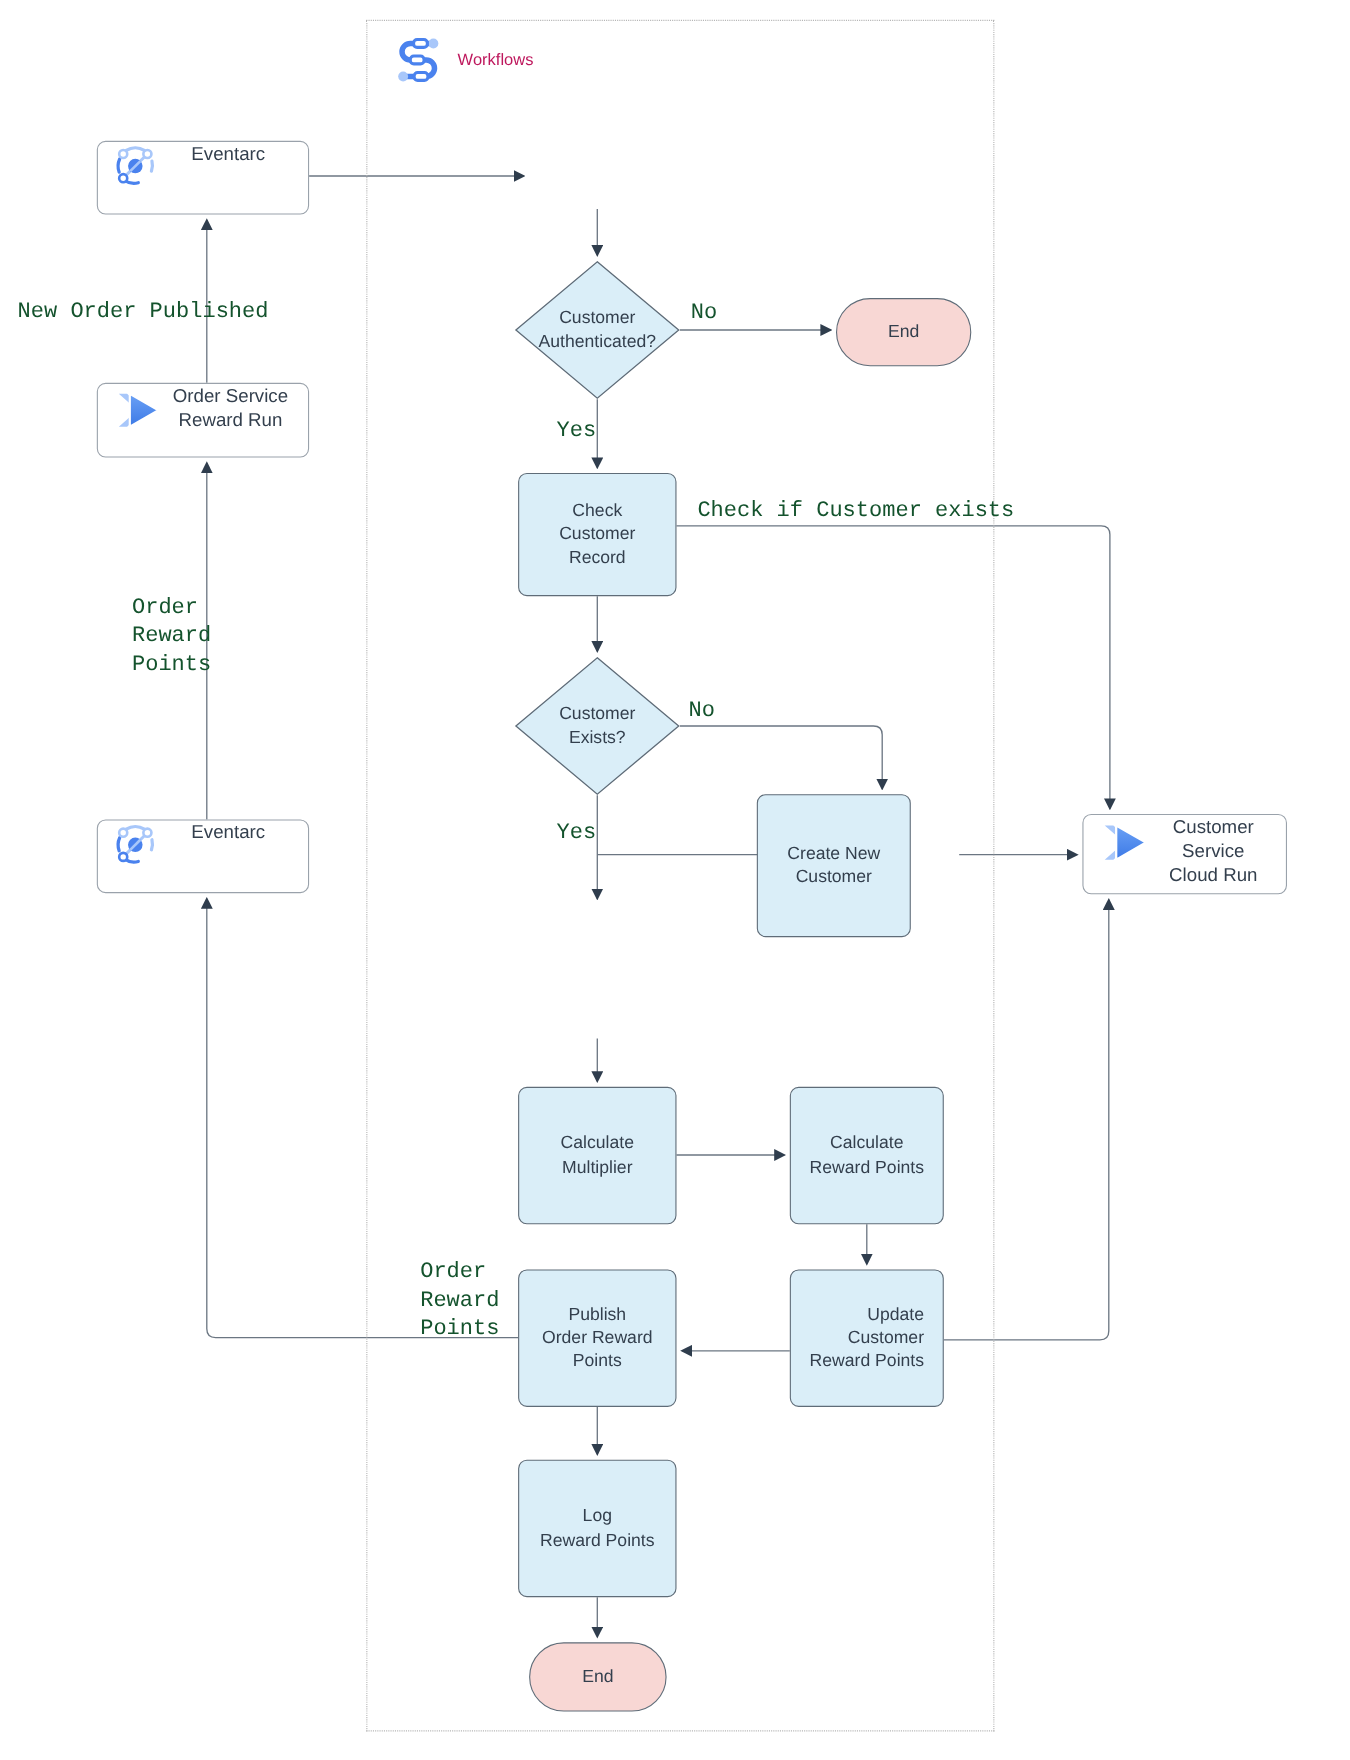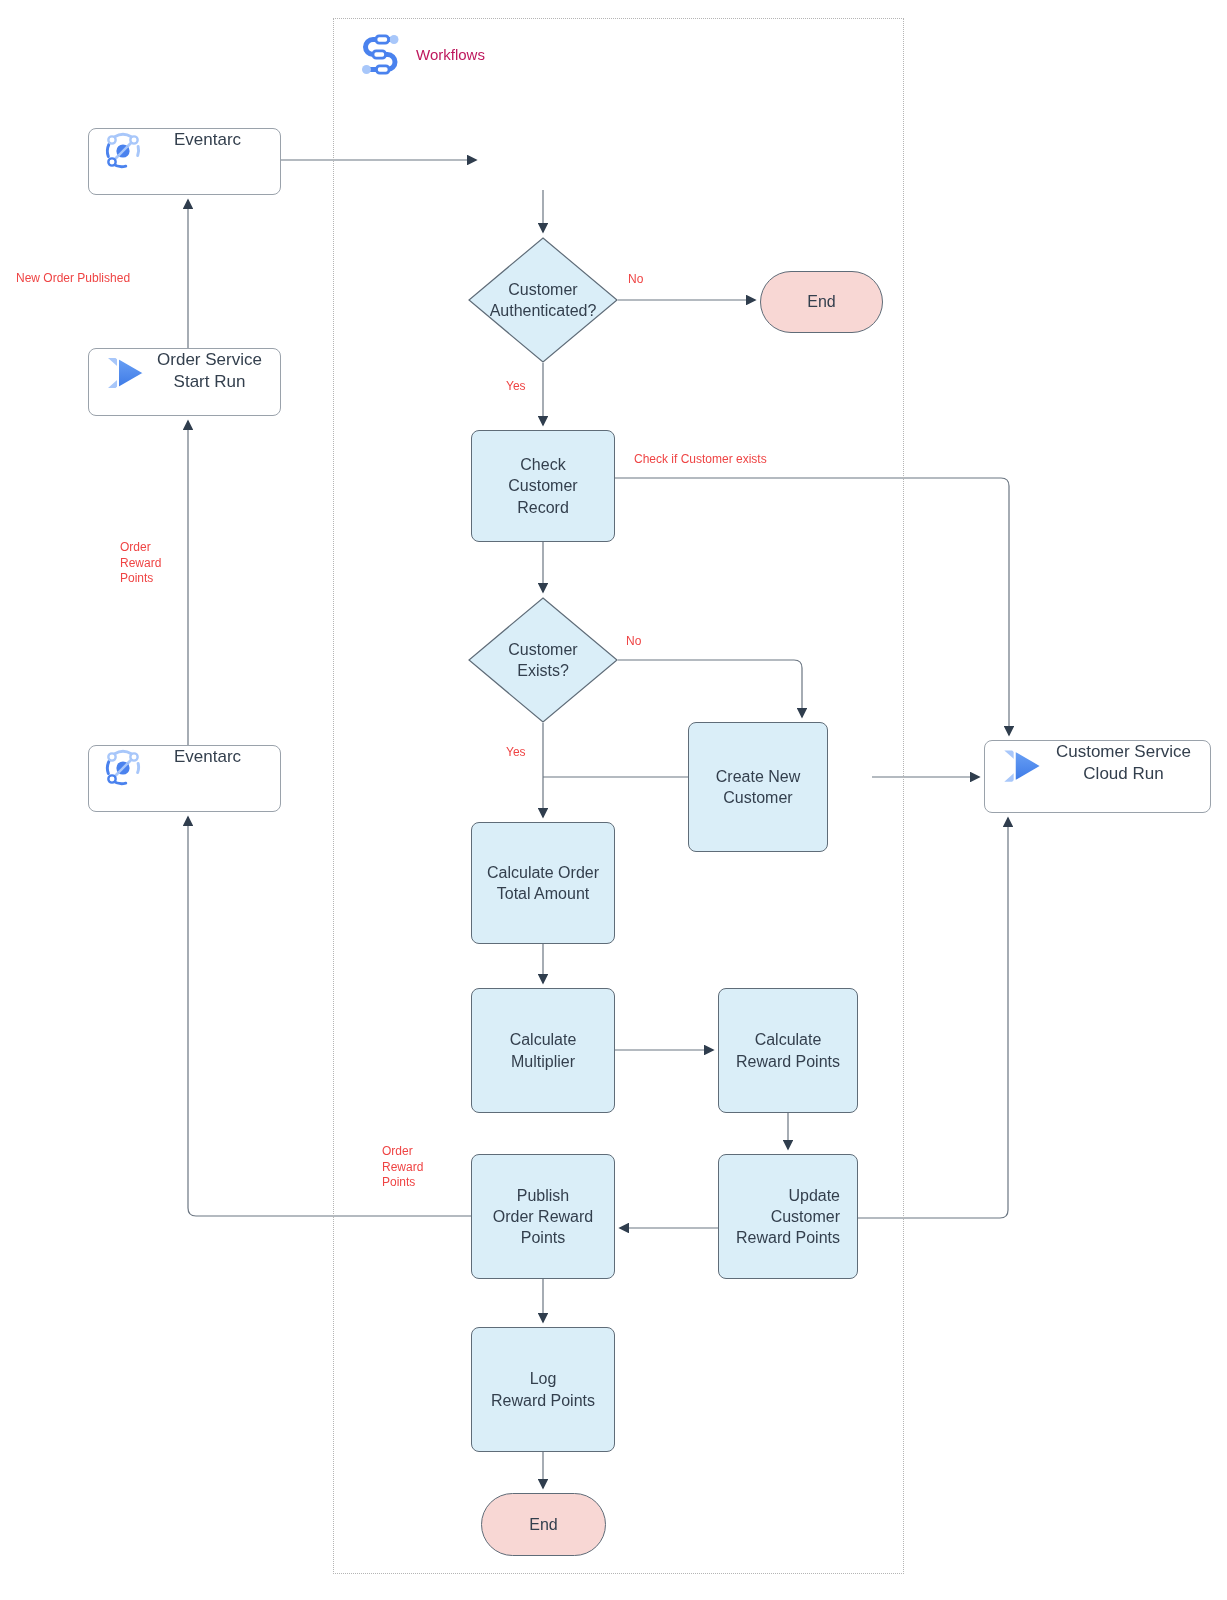--- a/index.html
+++ b/index.html
@@ -24,21 +24,21 @@
   .decision{background:transparent;}
   .decision svg{position:absolute;left:0;top:0;}
   .decision .dlabel{position:relative;z-index:2;}
   .service{
     position:absolute;background:#ffffff;border:1.2px solid #9aa2ab;border-radius:8px;
     display:flex;align-items:flex-start;box-sizing:border-box;padding:0 10px 0 12px;
     font-size:17px;line-height:1.3;
   }
   .service .slabel{flex:1;text-align:center;white-space:pre-line;}
   .service .sicon{flex:0 0 auto;display:flex;align-items:center;justify-content:center;}
-  .elabel{position:absolute;white-space:pre-line;font-size:12px;line-height:1.3;color:#ef4444;}
+  .elabel{position:absolute;white-space:pre-line;font-size:20px;line-height:1.3;color:#14532d;font-family:Liberation Mono, monospace;}
   .wf-header-icon{position:absolute;left:356px;top:30px;width:48px;height:48px;}
   .wf-header-label{position:absolute;left:416px;top:46px;font-size:15px;color:#be185d;}
 </style>
 </head>
 <body>
 
 <div id="canvas">
 
   <svg id="edges" width="1227" height="1600" viewBox="0 0 1227 1600">
     <defs>
@@ -108,42 +108,42 @@
           <linearGradient id="crg1" x1="0" y1="0" x2="0" y2="1">
             <stop offset="0" stop-color="#6ba1f5"></stop>
             <stop offset="1" stop-color="#3c79e6"></stop>
           </linearGradient>
         </defs>
         <polygon points="7,9 24,24 7,39 14.5,39 31.5,24 14.5,9" fill="#a8c7fa"></polygon>
         <polygon points="17,9 43,24 17,39" fill="url(#crg1)" stroke="#ffffff" stroke-width="2"></polygon>
       </svg>
     </span>
     <span class="slabel">Order Service
-Start Run</span>
+Reward Run</span>
   </div>
 
   <div class="service" style="left:88px;top:745px;width:193px;height:67px;">
     <span class="sicon">
       <svg width="44" height="44" viewBox="0 0 48 48" fill="none">
         <path d="M15 8.5 A17 17 0 0 1 33 8.5" stroke="#a8c7fa" stroke-width="3.2" stroke-linecap="round"></path>
         <path d="M8.5 17 A17 17 0 0 0 8 30" stroke="#4a82ee" stroke-width="3.2" stroke-linecap="round"></path>
         <path d="M13 38 A17 17 0 0 0 27 40.5" stroke="#4a82ee" stroke-width="3.2" stroke-linecap="round"></path>
         <path d="M40 29 A17 17 0 0 0 40.5 19" stroke="#a8c7fa" stroke-width="3.2" stroke-linecap="round"></path>
         <line x1="14" y1="34" x2="34" y2="14" stroke="#a8c7fa" stroke-width="3"></line>
         <circle cx="24" cy="24" r="7.2" fill="#4a82ee"></circle>
         <line x1="19" y1="29" x2="29" y2="19" stroke="#a8c7fa" stroke-width="2.6"></line>
         <circle cx="12" cy="12" r="4" fill="#ffffff" stroke="#a8c7fa" stroke-width="2.6"></circle>
         <circle cx="36" cy="12" r="4" fill="#ffffff" stroke="#a8c7fa" stroke-width="2.6"></circle>
         <circle cx="12" cy="36" r="4" fill="#ffffff" stroke="#4a82ee" stroke-width="2.6"></circle>
       </svg>
     </span>
     <span class="slabel">Eventarc</span>
   </div>
 
-  <div class="service" style="left:984px;top:740px;width:227px;height:73px;">
+  <div class="service" style="left:984px;top:740px;width:186px;height:73px;">
     <span class="sicon">
       <svg width="50" height="50" viewBox="0 0 48 48">
         <defs>
           <linearGradient id="crg2" x1="0" y1="0" x2="0" y2="1">
             <stop offset="0" stop-color="#6ba1f5"></stop>
             <stop offset="1" stop-color="#3c79e6"></stop>
           </linearGradient>
         </defs>
         <polygon points="7,9 24,24 7,39 14.5,39 31.5,24 14.5,9" fill="#a8c7fa"></polygon>
         <polygon points="17,9 43,24 17,39" fill="url(#crg2)" stroke="#ffffff" stroke-width="2"></polygon>
@@ -178,24 +178,20 @@
     </svg>
     <span class="dlabel">Customer
 Exists?</span>
   </div>
 
   <div class="node process" style="left:688px;top:722px;width:140px;height:130px;">
     <span>Create New
 Customer</span>
   </div>
 
-  <div class="node process" style="left:471px;top:822px;width:144px;height:122px;">
-    <span>Calculate Order
-Total Amount</span>
-  </div>
 
   <div class="node process" style="left:471px;top:988px;width:144px;height:125px;">
     <span>Calculate
 Multiplier</span>
   </div>
 
   <div class="node process" style="left:718px;top:988px;width:140px;height:125px;">
     <span>Calculate
 Reward Points</span>
   </div>

